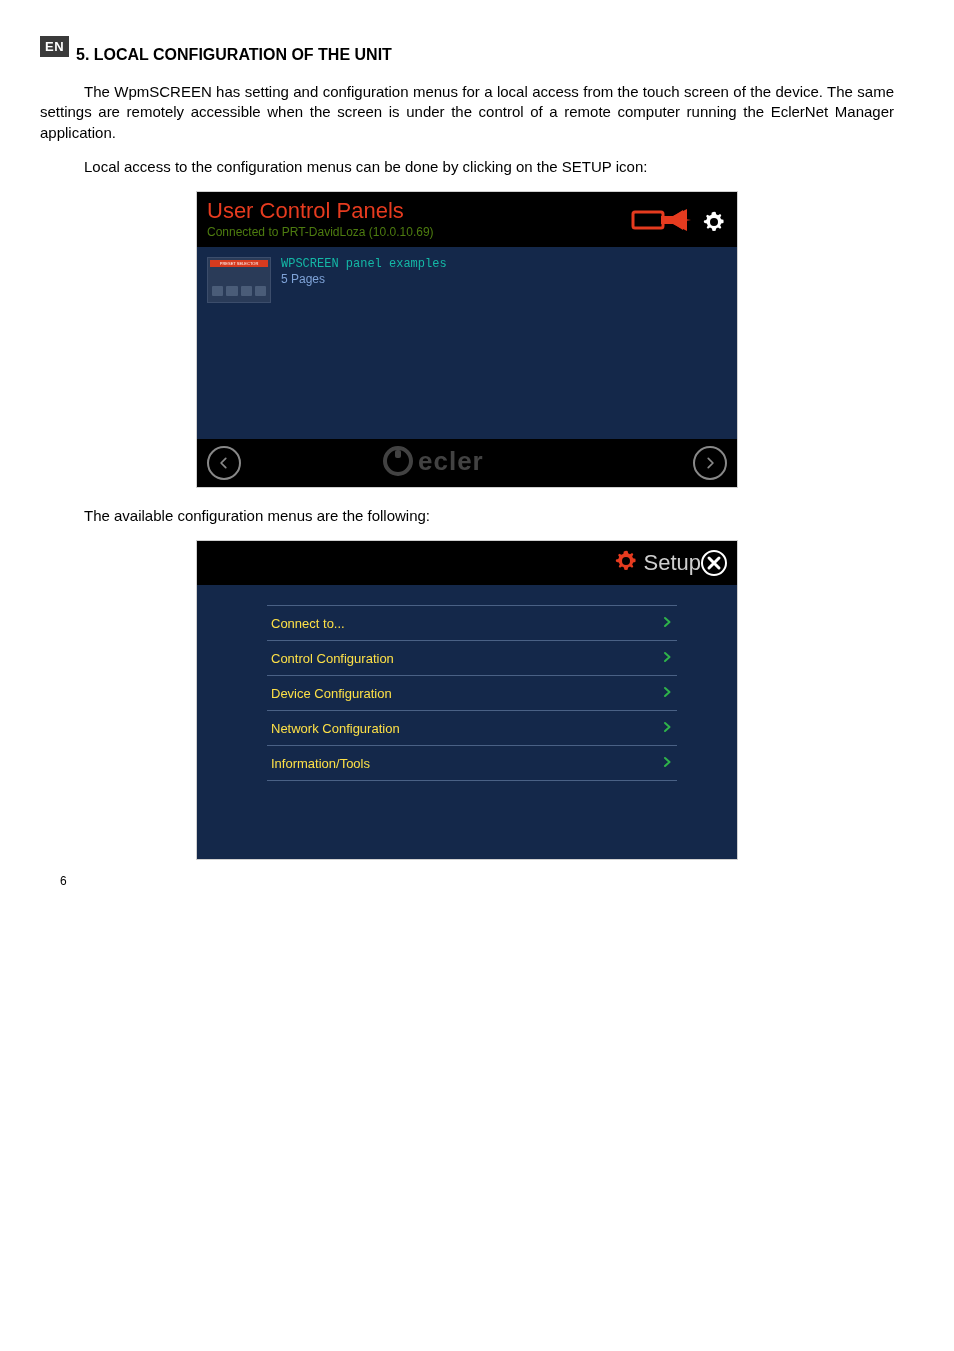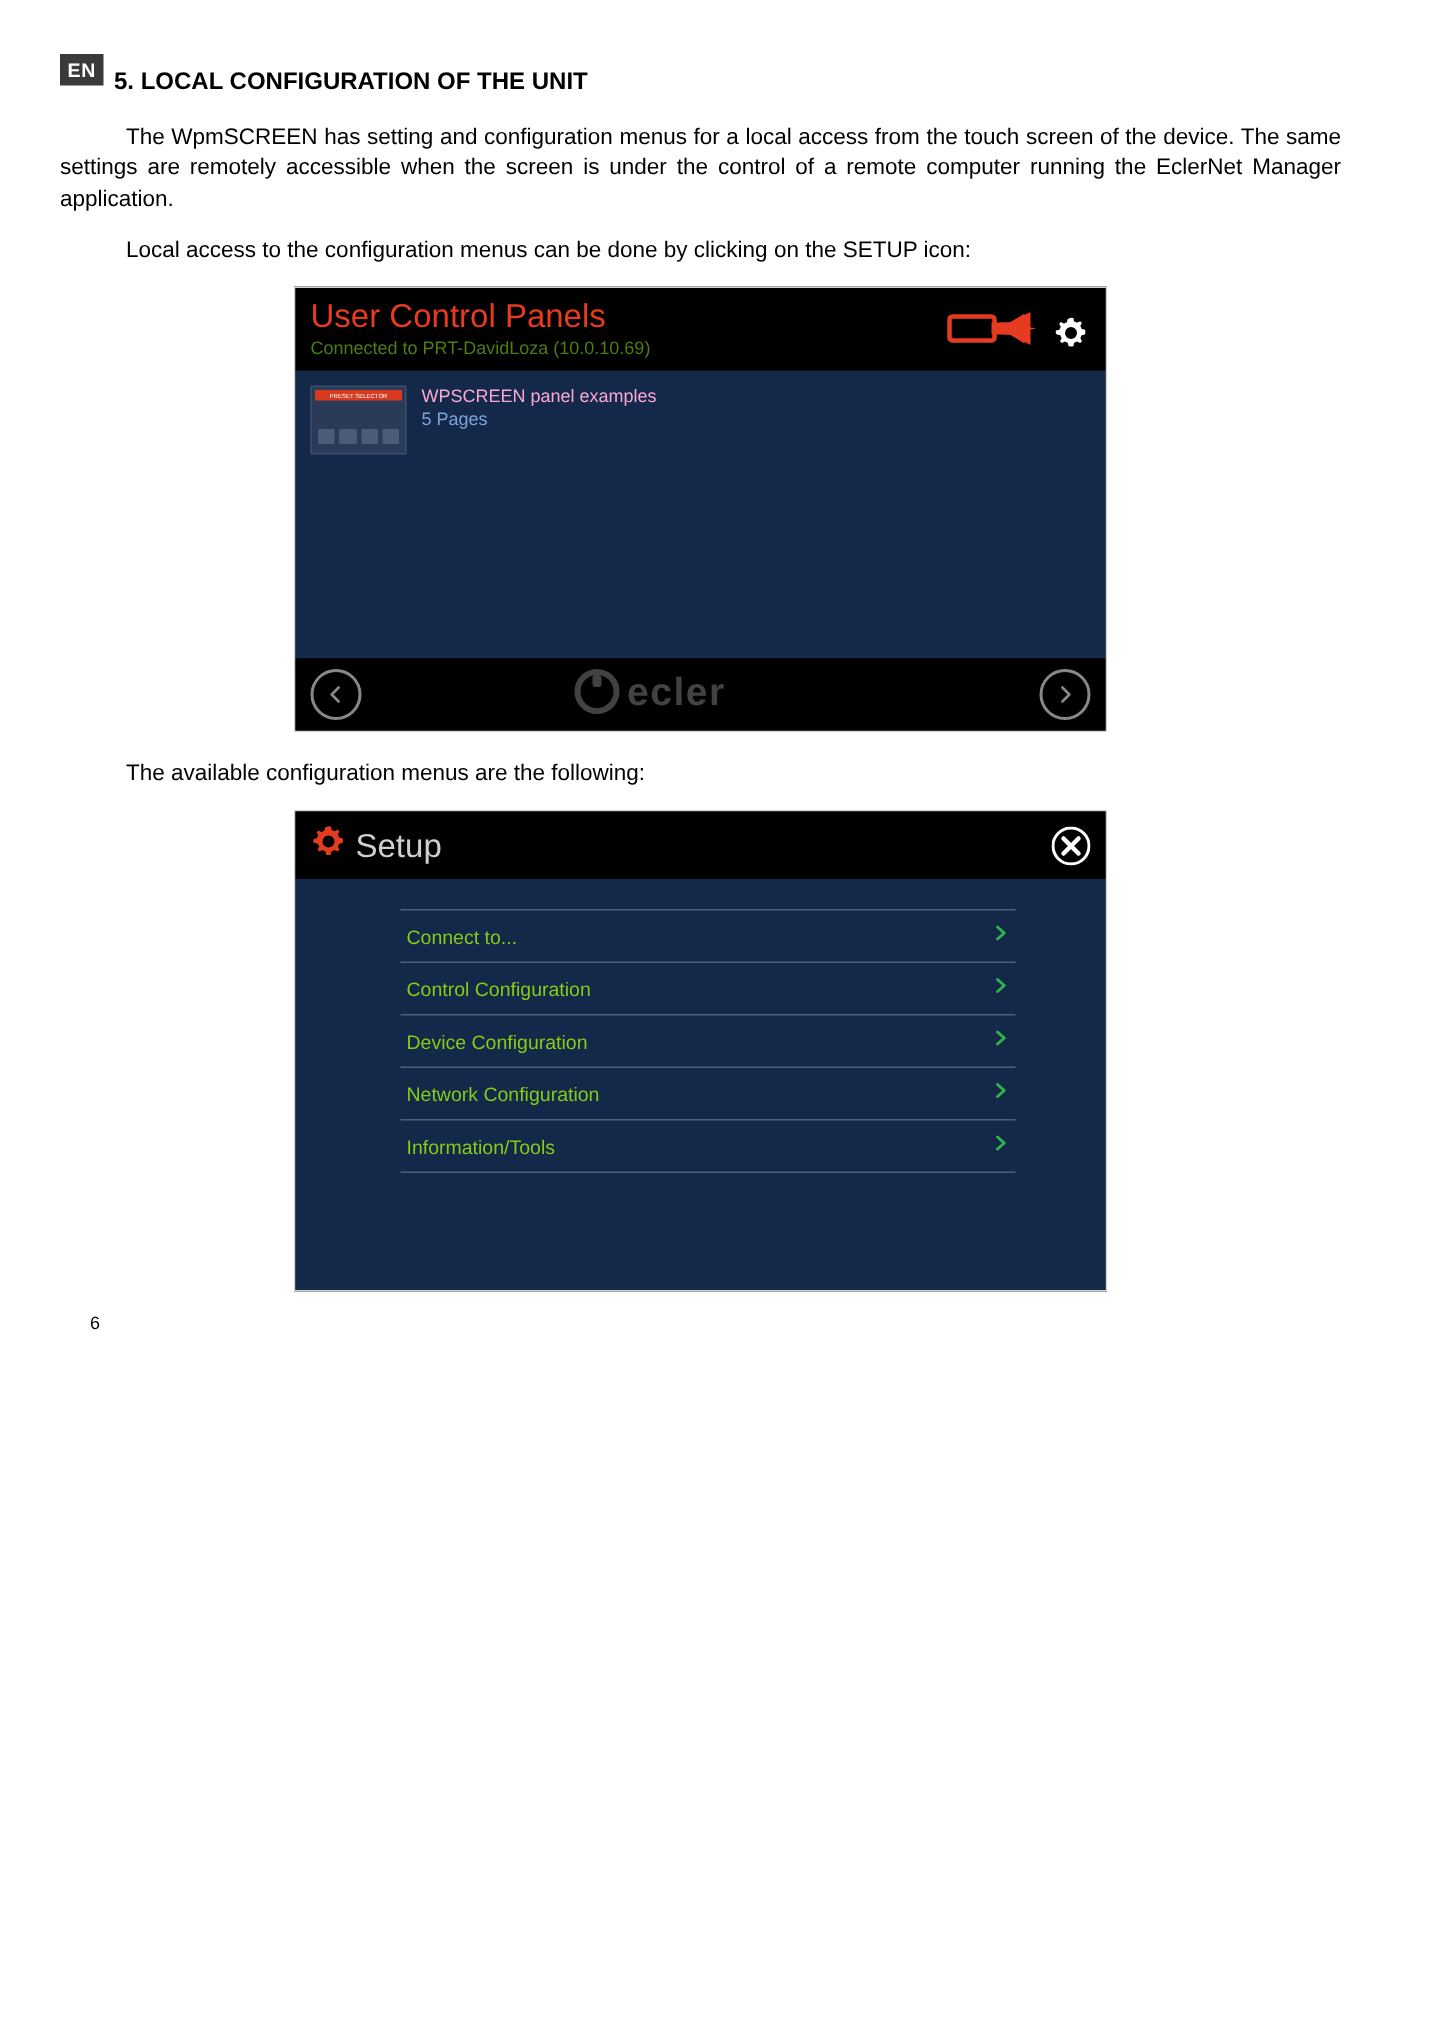--- a/index.html
+++ b/index.html
@@ -129,22 +129,23 @@
     display:flex;
     gap:3px;
   }
   .panel-thumb .btns span {
     flex:1;
     height:10px;
     background:#4a5c78;
     border-radius:1px;
   }
   .panel-card-text .t1 {
-    color:#f9a8d4;
+    color:#14b8a6;
     font-size:12px;
+    font-family:Liberation Mono, monospace;
   }
   .panel-card-text .t2 {
     color:#7fa3d8;
     font-size:12px;
     margin-top:1px;
   }
   .ucp-footer {
     background:#000;
     height:48px;
     display:flex;
@@ -173,21 +174,21 @@
     width: 540px;
     border: 1px solid #d0d0d0;
     background:#000;
     font-family: 'Segoe UI', Arial, sans-serif;
   }
   .setup-header {
     background:#000;
     padding: 8px 10px;
     display:flex;
     align-items:center;
-    justify-content:space-between;
+    justify-content:flex-end;
   }
   .setup-header-left {
     display:flex;
     align-items:center;
     gap:6px;
   }
   .setup-title {
     color:#cfcfcf;
     font-size:22px;
     font-weight:300;
@@ -207,21 +208,21 @@
   }
   .menu-row {
     display:flex;
     align-items:center;
     justify-content:space-between;
     border-bottom:1px solid #4a6185;
     padding: 8px 4px;
     cursor:pointer;
   }
   .menu-row .label {
-    color:#84cc16;
+    color:#fde047;
     font-size:13px;
     font-weight:300;
   }
   .chev {
     width:12px;
     height:12px;
   }
 
   .page-num {
     position:absolute;

